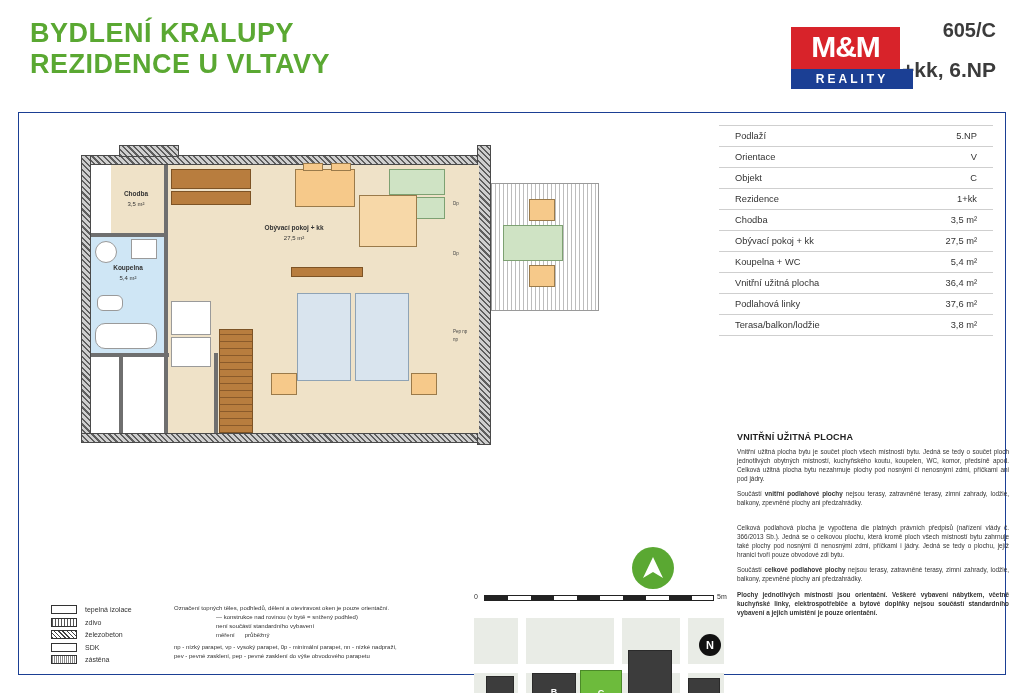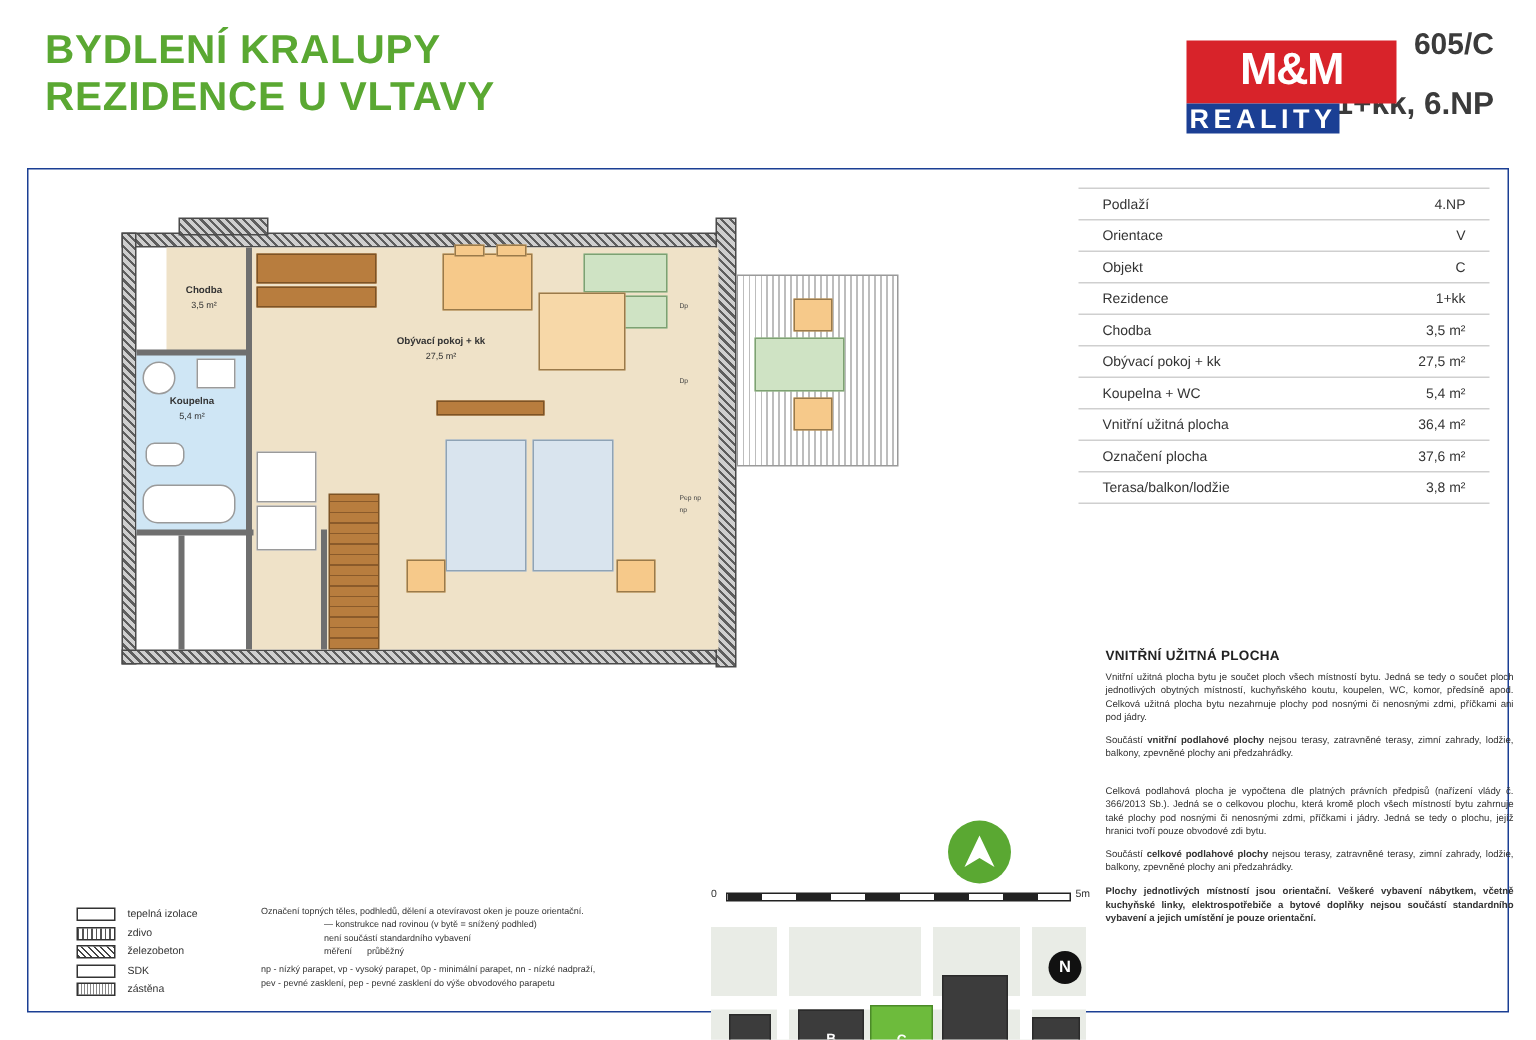--- a/index.html
+++ b/index.html
@@ -24,28 +24,28 @@
   }
   .unitsub{
     position:absolute;right:28px;top:58px;text-align:right;
     font-size:21px;font-weight:bold;color:#3b3b3b;
   }
 
   .logo{
     position:absolute;left:791px;top:27px;width:122px;height:62px;
   }
   .logo .mm{
-    position:absolute;left:0;top:0;width:140px;height:42px;background:#d8232a;
+    position:absolute;left:0;top:0;width:109px;height:42px;background:#d8232a;
     color:#fff;font-size:30px;font-weight:bold;letter-spacing:-1px;
     display:flex;align-items:center;justify-content:center;
   }
   .logo .mm span{transform:translateY(-1px);}
   .logo .rty{
-    position:absolute;left:0;top:42px;width:102px;height:20px;background:#1b3f94;
-    color:#fff;font-size:18px;font-weight:bold;letter-spacing:3px;
+    position:absolute;left:0;top:42px;width:122px;height:20px;background:#1b3f94;
+    color:#fff;font-size:12px;font-weight:bold;letter-spacing:3px;
     display:flex;align-items:center;justify-content:center;
   }
 
   
   .frame{
     position:absolute;left:18px;top:112px;width:988px;height:563px;
     border:1px solid #1b3f94;box-sizing:border-box;
   }
 
   
@@ -215,21 +215,21 @@
       <div class="tinytxt" style="left:394px;top:68px;">Dp</div>
       <div class="tinytxt" style="left:394px;top:118px;">Dp</div>
       <div class="tinytxt" style="left:394px;top:196px;">Pep np</div>
       <div class="tinytxt" style="left:394px;top:204px;">np</div>
     </div>
 
     <table class="spec">
       <tbody>
         <tr>
             <td>Podlaží</td>
-            <td class="val">4.NP</td>
+            <td class="val">5.NP</td>
           </tr>
         <tr>
             <td>Orientace</td>
             <td class="val">V</td>
           </tr>
         <tr>
             <td>Objekt</td>
             <td class="val">C</td>
           </tr>
         <tr>
@@ -246,21 +246,21 @@
           </tr>
         <tr>
             <td>Koupelna + WC</td>
             <td class="val">5,4 m²</td>
           </tr>
         <tr>
             <td>Vnitřní užitná plocha</td>
             <td class="val">36,4 m²</td>
           </tr>
         <tr>
-            <td>Označení plocha</td>
+            <td>Podlahová linky</td>
             <td class="val">37,6 m²</td>
           </tr>
         <tr>
             <td>Terasa/balkon/lodžie</td>
             <td class="val">3,8 m²</td>
           </tr>
       </tbody>
     </table>
 
     <div class="rtext" style="top:318px;">

